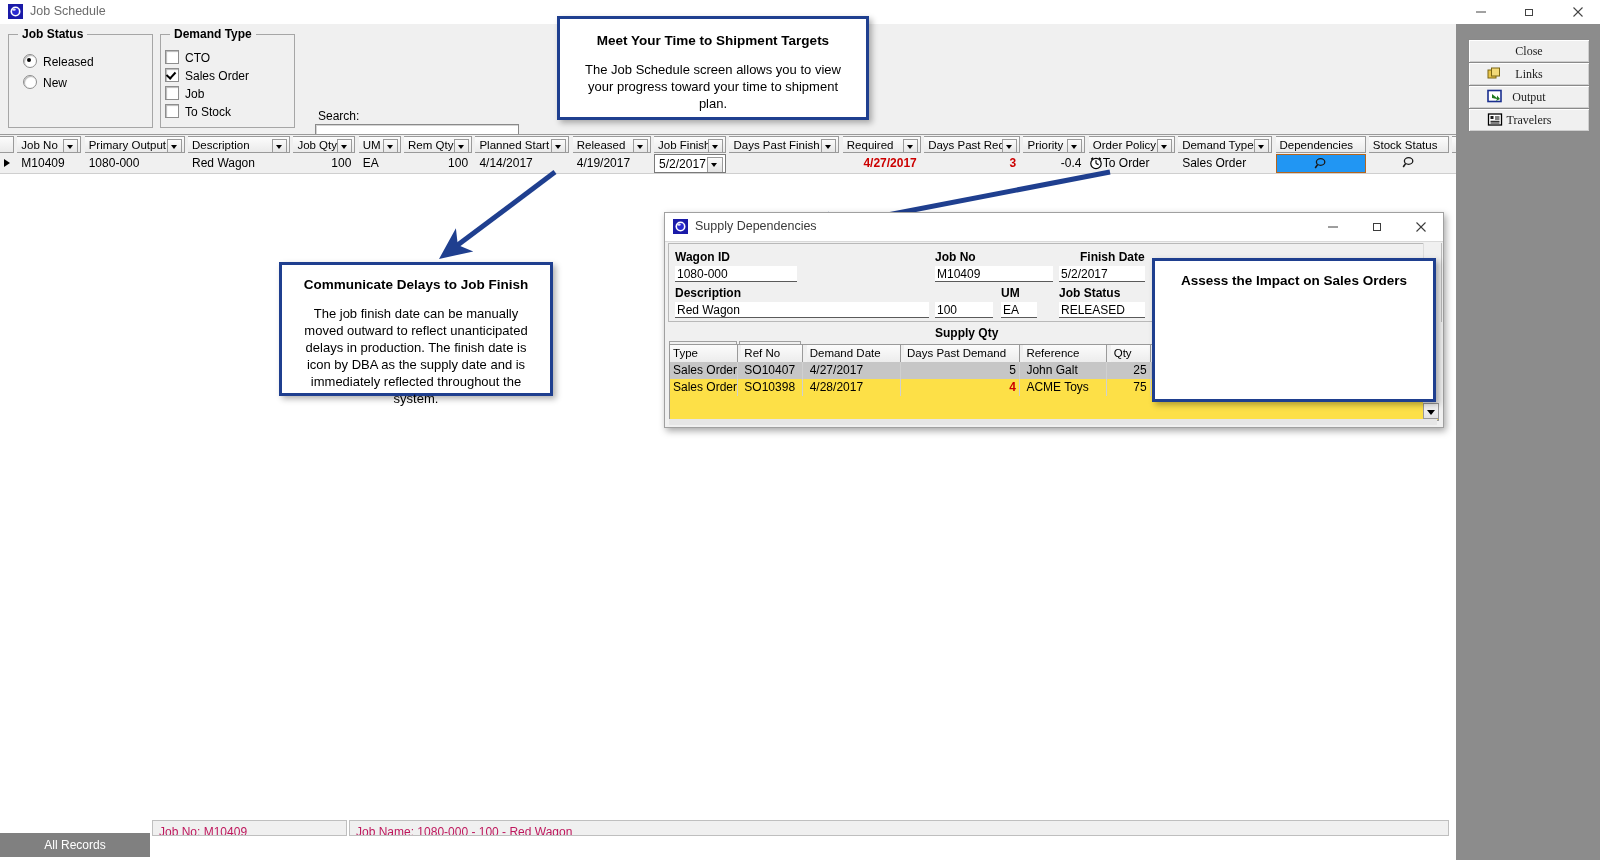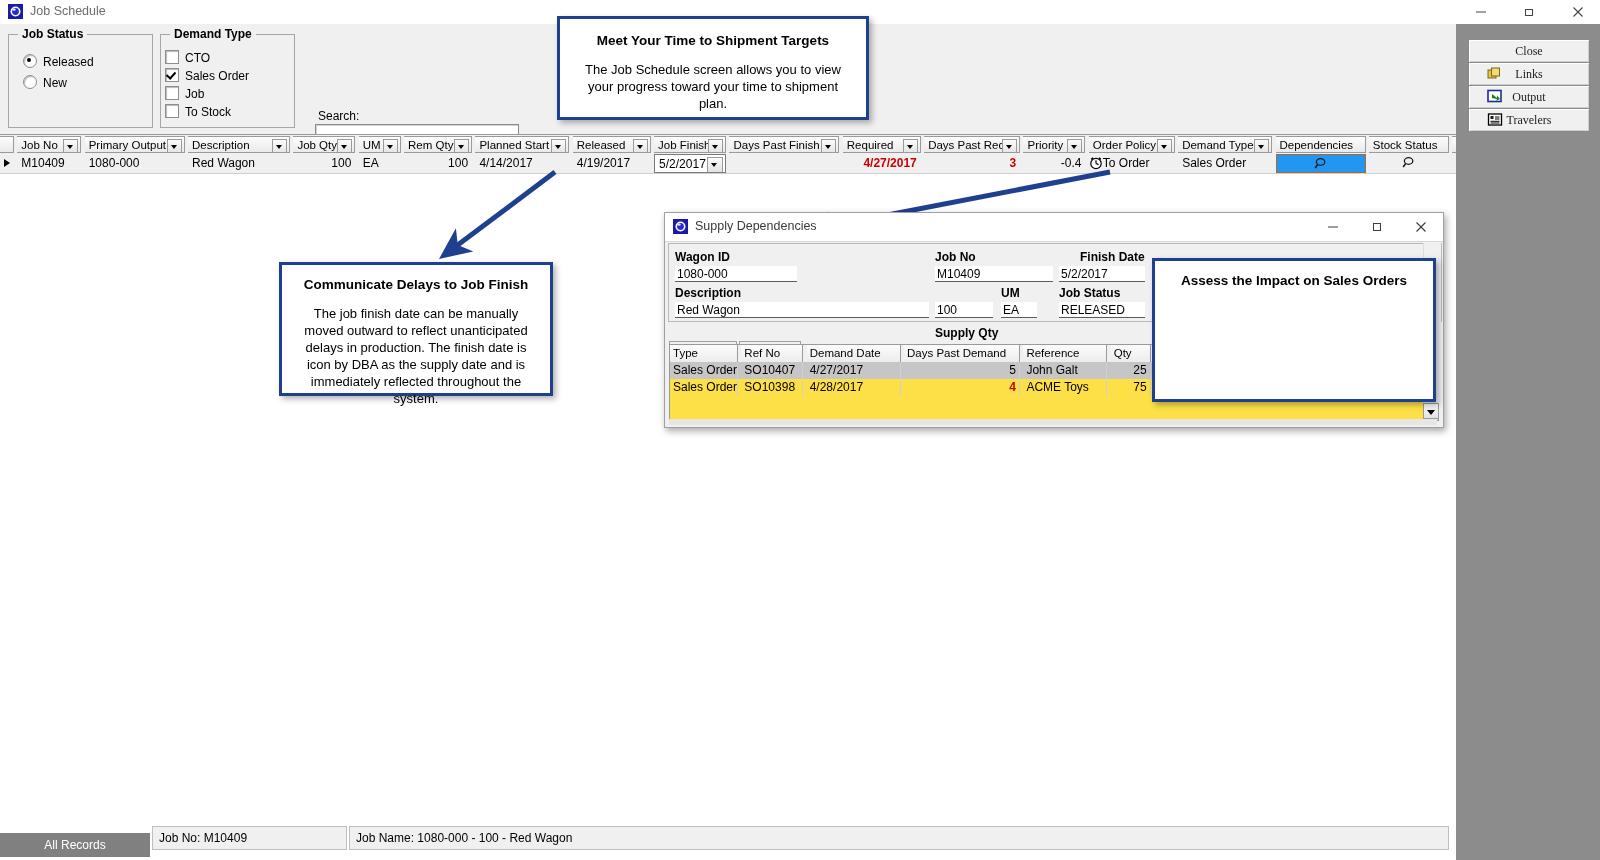--- a/index.html
+++ b/index.html
@@ -191,23 +191,23 @@
   .statusbar {
     position:absolute; left:0; top:818px; width:1456px; height:42px;
     background:#ffffff;
   }
   .st-allrec {
     position:absolute; left:0; top:2px; width:150px; height:24px;
     background:#808080; color:#ffffff; font-size:12px;
     text-align:center; line-height:24px;margin-top:13px;
   }
   .st-panel {
-    position:absolute; top:8px; height:24px;
+    position:absolute; top:2px; height:16px;
     background:#f0f0f0; border:1px solid #bfbfbf;
-    font-size:12px; color:#000000; line-height:23px; padding-left:6px;
+    font-size:12px; color:#be185d; line-height:23px; padding-left:6px;
     box-sizing:border-box; overflow:hidden; white-space:nowrap;
   }
 
   
   .dialog {
     position:absolute; left:664px; top:212px; width:778px; height:214px;
     background:#f0f0f0;
     border:1px solid #a0a0a0;
     box-shadow: 2px 3px 7px rgba(0,0,0,0.35);
   }

